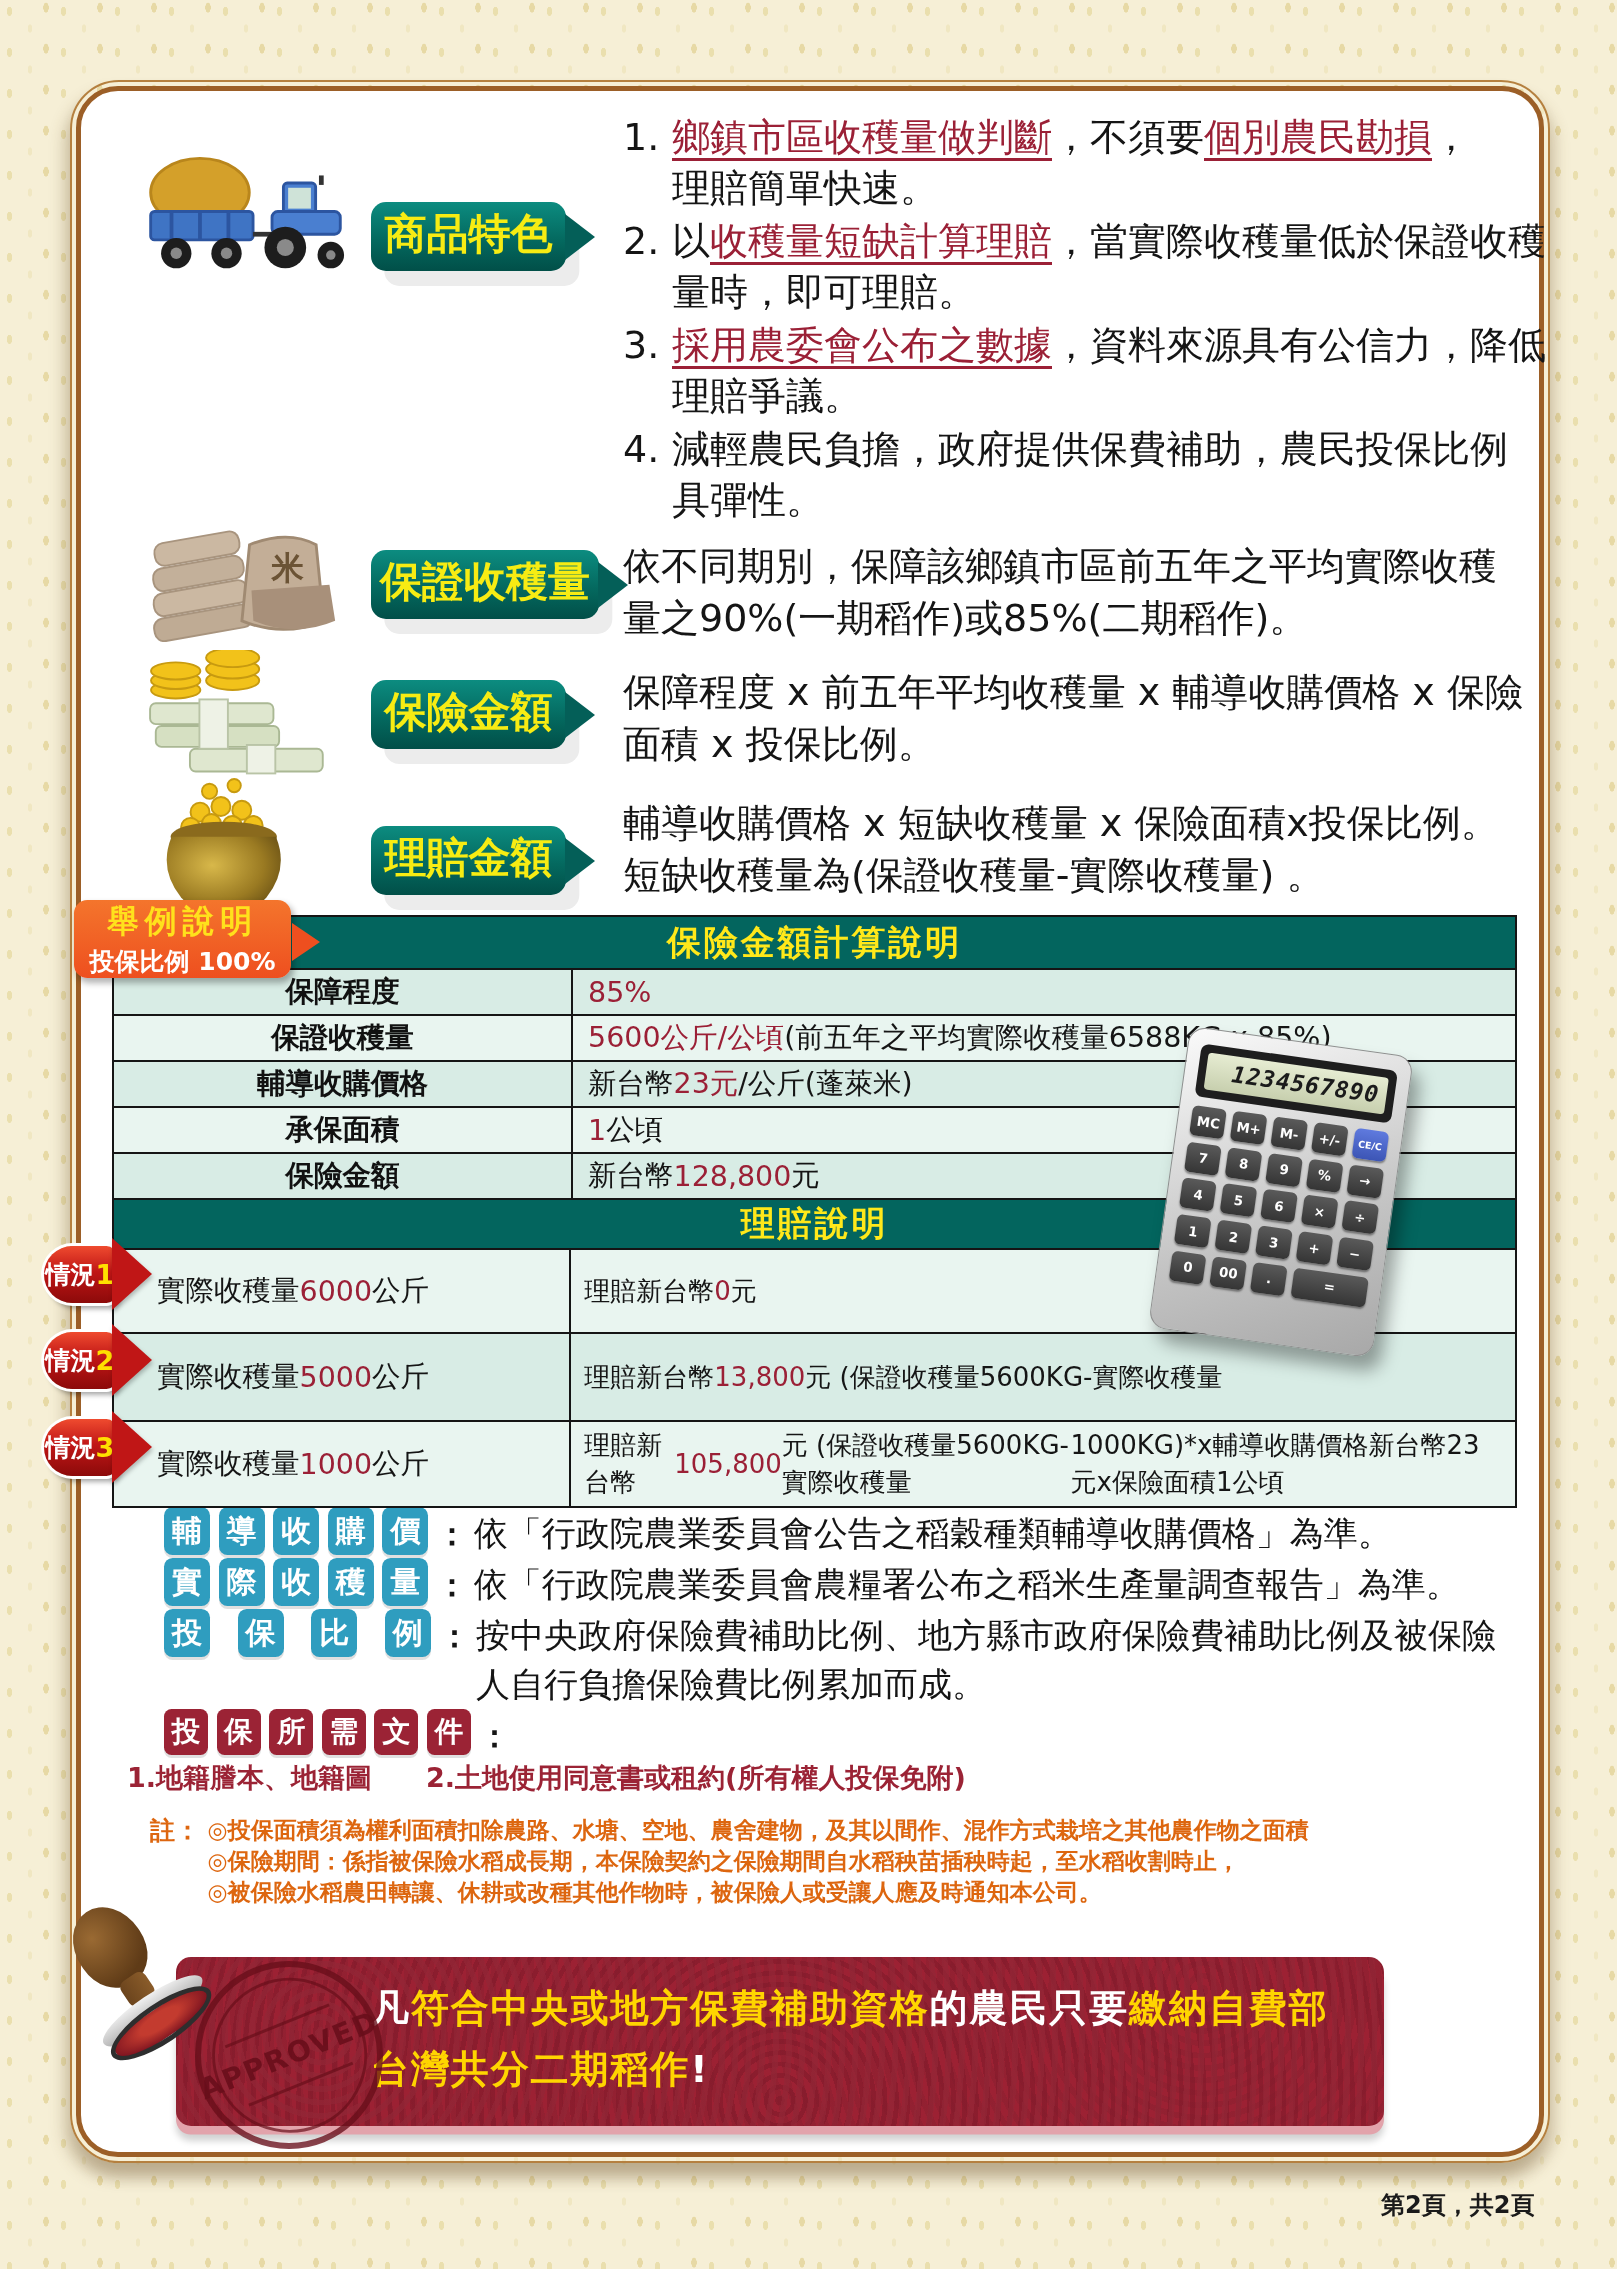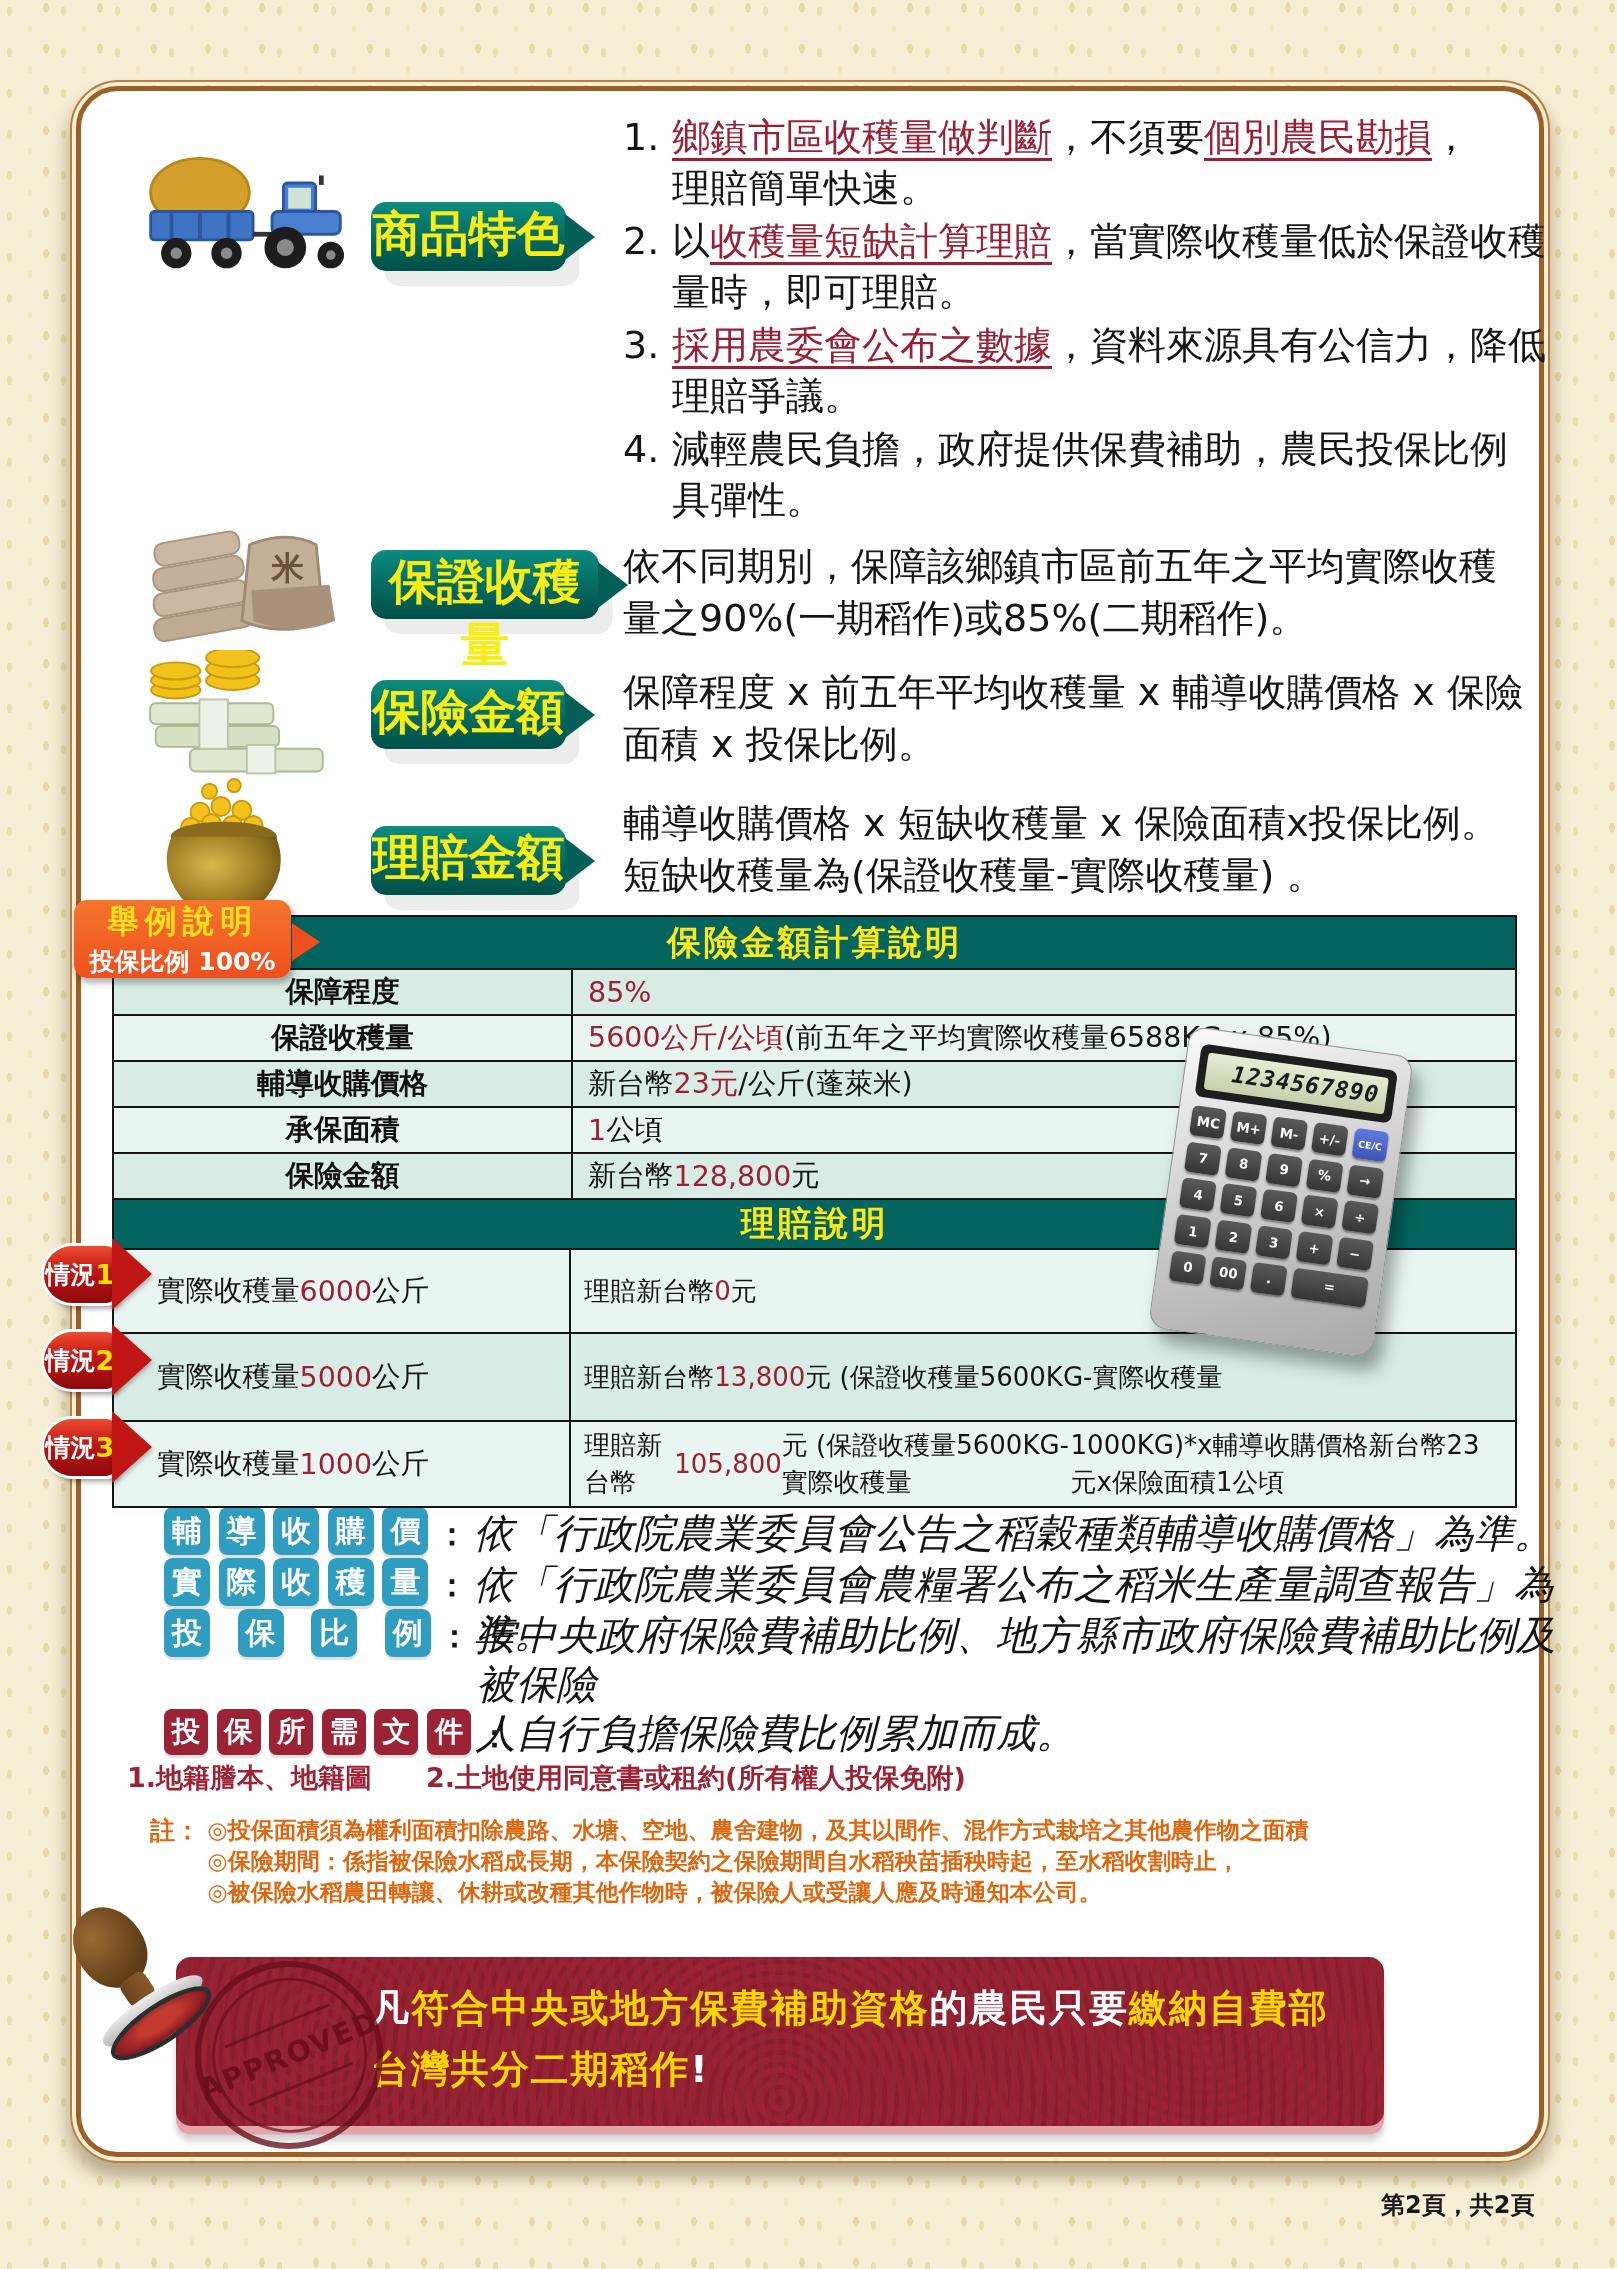--- a/index.html
+++ b/index.html
@@ -12,21 +12,21 @@
       radial-gradient(ellipse 5.7px 10.5px at 46px 7.6px, #e7d9a5 45%, transparent 50%);
     background-size:54px 41px;}
   .frame{position:absolute;left:70px;top:80px;width:1476px;height:2079px;
     border:2.9px solid #b5803f;border-radius:49px;
     box-shadow:-5.7px 13.3px 15px rgba(100,70,30,.25),5.7px 13.3px 15px rgba(100,70,30,.2);}
   .frame-inner{position:absolute;inset:3.8px;border:5.7px solid #9c5f27;border-radius:42px;background:#ffffff;}
   .abs{position:absolute;}
   
   .tlabel{position:absolute;height:69px;line-height:63px;text-align:center;
     background:linear-gradient(180deg,#0c8c80 0%,#04695f 55%,#014f48 100%);
-    color:#f7ec13;font-size:48px;font-weight:bold;border-radius:15px;
+    color:#f7ec13;font-size:42px;font-weight:bold;border-radius:15px;
     box-shadow:13.3px 15px 0 #ececec;z-index:2;}
   .tlabel::after{content:"";position:absolute;right:-28.5px;top:50%;transform:translateY(-50%);
     border-top:23px solid transparent;border-bottom:23px solid transparent;border-left:30px solid #045f58;}
   
   .rich{color:#151515;}
   .rich .red{color:#9b2036;}
   .rich .u{text-decoration:underline;text-underline-offset:7.6px;text-decoration-thickness:2.9px;}
   .rich .yel{color:#ffd500;}
   .rich .wht{color:#ffffff;}
   .body-text{font-size:38px;line-height:52px;color:#151515;}
@@ -91,21 +91,21 @@
   .defrow{position:absolute;left:164px;display:flex;align-items:flex-start;}
   .boxes{display:flex;gap:8.6px;flex:none;}
   .boxes.spread{gap:27.6px;}
   .bluebox{width:46px;height:48px;background:#2f9dbf;color:#fff;border-radius:8.6px;
     font-size:30px;font-weight:bold;display:flex;align-items:center;justify-content:center;
     box-shadow:0 2.9px 0 rgba(0,0,0,.12);}
   .redbox{width:44px;height:46px;background:#9b2335;color:#fff;border-radius:7.6px;
     font-size:28.5px;font-weight:bold;display:flex;align-items:center;justify-content:center;
     box-shadow:0 2.9px 0 rgba(0,0,0,.12);}
   .def-colon{font-size:32px;font-weight:bold;color:#151515;margin:5.7px 5.7px 0 7.6px;flex:none;}
-  .def-text{font-size:40px;line-height:49px;color:#151515;width:1084px;margin-top:1.9px;font-style:italic;}
+  .def-text{font-size:34px;line-height:49px;color:#151515;width:1084px;margin-top:1.9px;}
   .docs-line{position:absolute;left:127px;font-size:27px;font-weight:bold;color:#9b2335;}
   
   .notes{position:absolute;left:150px;top:1815px;display:flex;color:#dd660f;font-weight:bold;}
   .notes-prefix{font-size:25px;flex:none;margin-right:7.6px;line-height:31px;}
   .notes-items div{font-size:23px;line-height:31px;}
   
   .banner{position:absolute;left:176px;top:1957px;width:1208px;height:169px;border-radius:15px;z-index:2;
     background-color:#9c2133;
     background-image:
       repeating-radial-gradient(circle at 12% 45%, rgba(146,38,54,.7) 0 5.7px, transparent 5.7px 13.3px),

